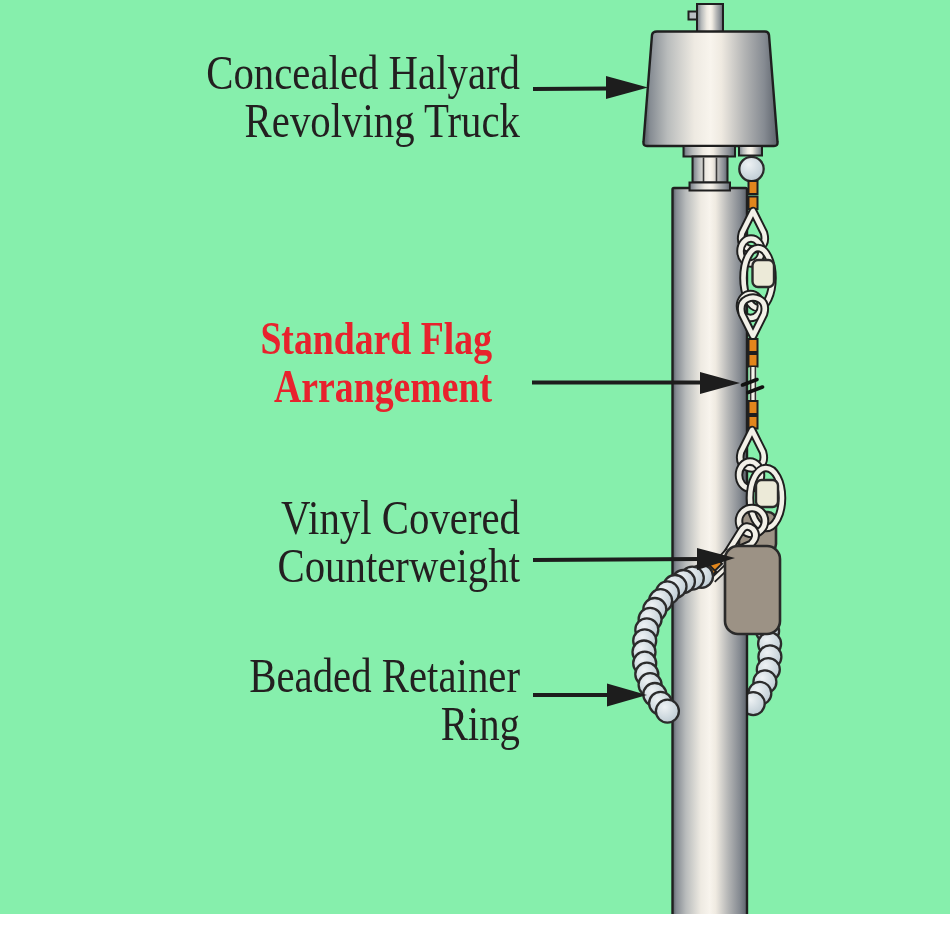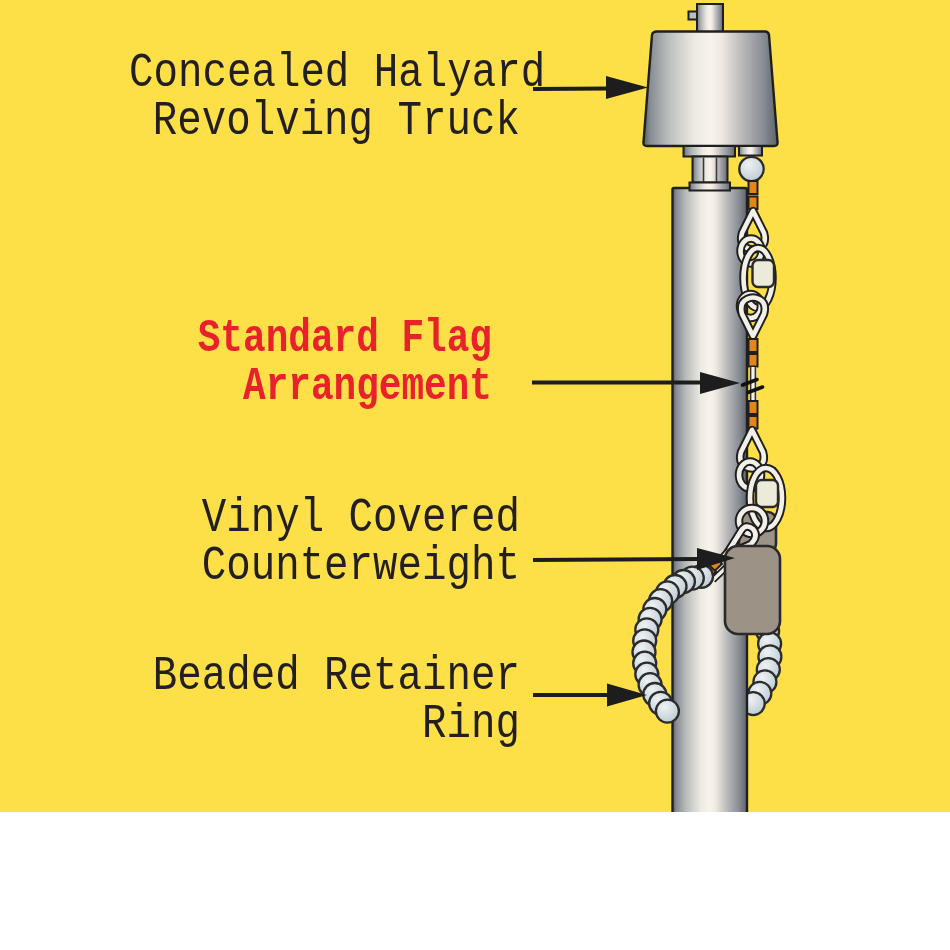--- a/index.html
+++ b/index.html
@@ -1,17 +1,17 @@
 <!DOCTYPE html>
 <html style="--label_text: #231f20; --accent_red: #e8222d; --rope_orange: #e2861c; --chain_fill: #f2f0e8; --counterweight_fill: #9c9285; --bead_fill: #ccd6dc; --pole_metal_dark: #555b64; --pole_metal_light: #f8f4ed;"><head>
 <meta charset="utf-8">
 <style>
   html,body{margin:0;padding:0;background:#ffffff;}
-  #stage{position:relative;width:950px;height:812px;background:#fde047;overflow:hidden;
-         font-family:Liberation Mono, monospace;}
+  #stage{position:relative;width:950px;height:914px;background:#86efac;overflow:hidden;
+         font-family:Liberation Serif, serif;}
   #diagram{position:absolute;left:0;top:0;}
   .label{position:absolute;text-align:right;color:var(--label_text,#231f20);
          font-size:48px;line-height:48px;transform:scaleX(0.85);transform-origin:100% 50%;}
   .label span{display:block;white-space:nowrap;}
   .label.red{color:var(--accent_red,#e8222d);font-weight:bold;font-size:46px;transform:scaleX(0.82);}
   
   .metal{fill:url(#gm);stroke:#1f1f1f;stroke-width:2.4;}
   .metal-thin{fill:url(#gm);stroke:#1f1f1f;stroke-width:2;}
   .orange{fill:var(--rope_orange,#e2861c);stroke:#1f1f1f;stroke-width:2;}
   .chain-o{fill:none;stroke:#1f1f1f;stroke-width:8.5;stroke-linejoin:round;stroke-linecap:round;}

